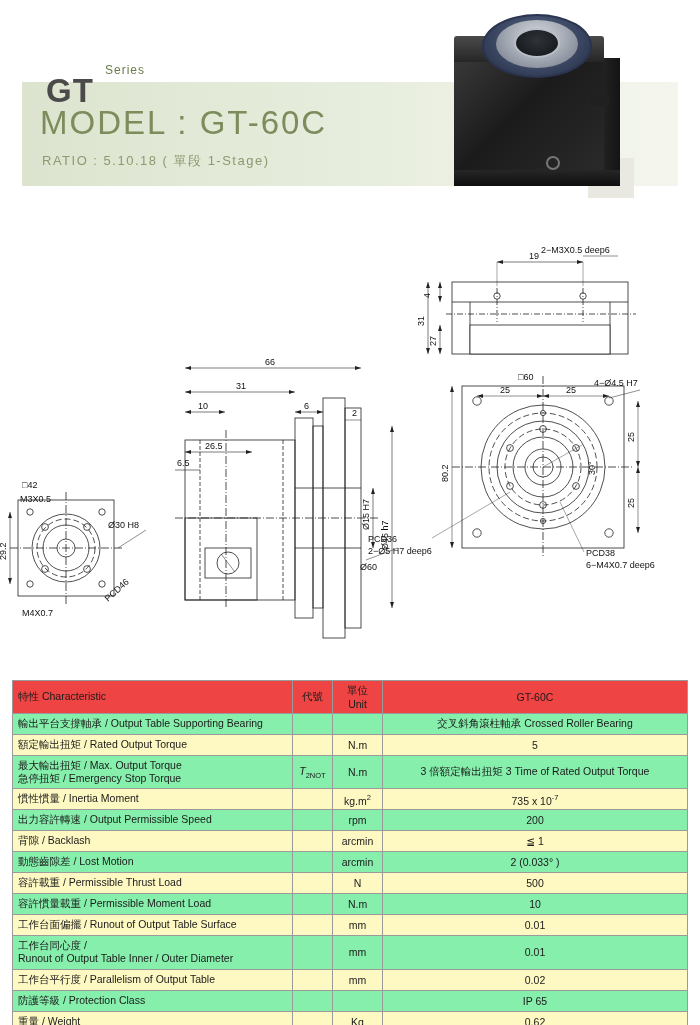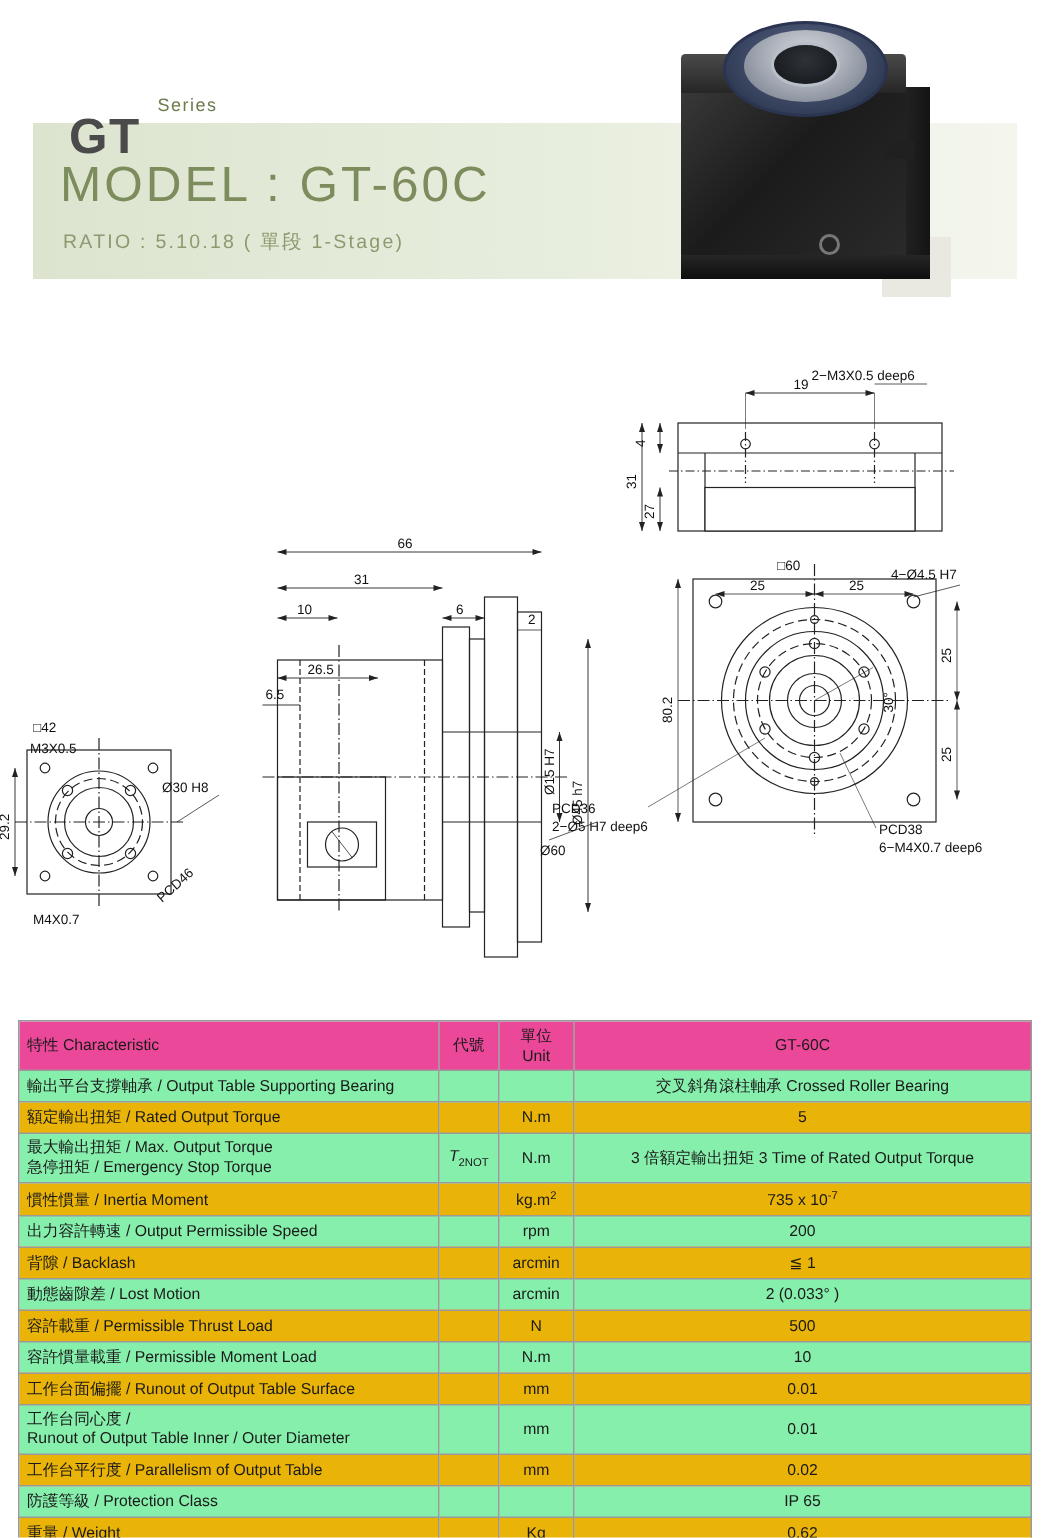--- a/index.html
+++ b/index.html
@@ -103,28 +103,28 @@
   table.spec {
     border-collapse: collapse; width:100%;
     font-size:10.5px;
   }
   table.spec td, table.spec th {
     border:1px solid #9a9a9a;
     padding:3px 5px;
     vertical-align:middle;
   }
   table.spec thead th {
-    background:#ec4899; font-weight:normal; text-align:left; height:20px;
+    background:#ef4444; font-weight:normal; text-align:left; height:20px;
   }
   .col-char { width:280px; }
   .col-code { width:40px; }
   .col-unit { width:50px; }
   .c-center { text-align:center; }
   .row-alt td { background:#86efac; }
-  .row-white td { background:#eab308; }
+  .row-white td { background:#fef9c3; }
   .th-center { text-align:center !important; }
   .sub { font-size:7.5px; vertical-align:sub; }
   .sup { font-size:7.5px; vertical-align:super; }
   .ital { font-style:italic; }
   .two-line { line-height:1.25; }
 </style>
 </head>
 <body>
 
 <div class="header">

